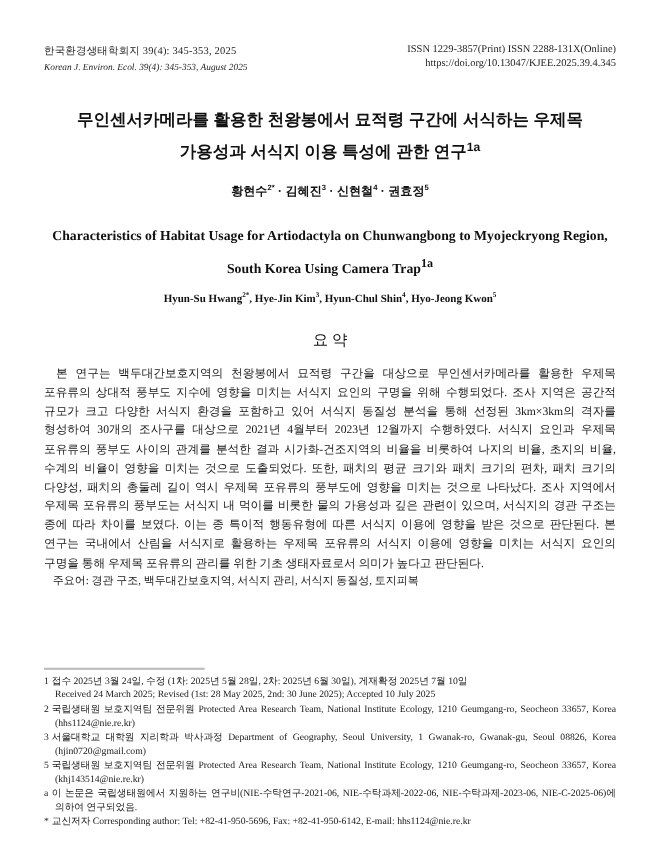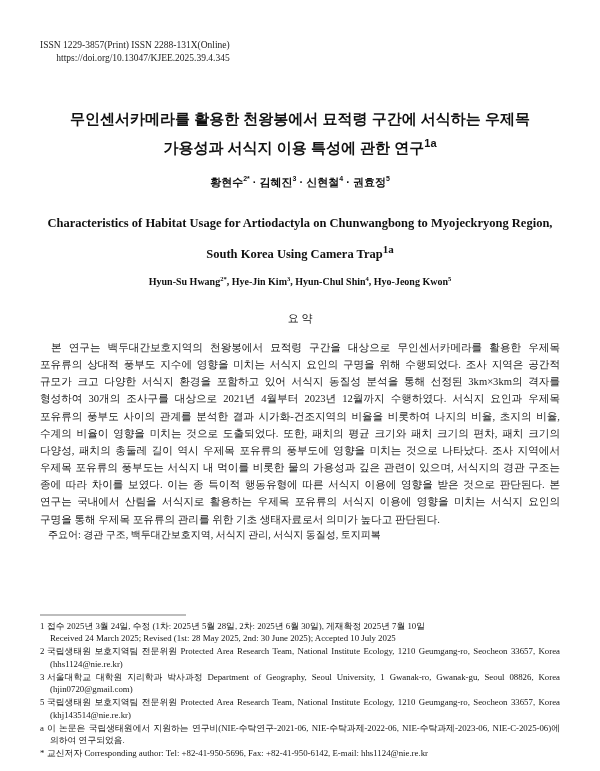--- a/index.html
+++ b/index.html
@@ -16,21 +16,21 @@
   
   .hdr { display: flex; justify-content: space-between; align-items: flex-start; }
   .hdr-left .jline1 { font-size: 9.5px; letter-spacing: 0.2px; }
   .hdr-left .jline2 { font-size: 8.5px; font-style: italic; margin-top: 3px; }
   .hdr-right { text-align: right; }
   .hdr-right .issn { font-size: 9.5px; }
   .hdr-right .doi  { font-size: 9.5px; margin-top: 3px; }
 
   
   .title-kr {
-    margin-top: 42px;
+    margin-top: 30px;
     text-align: center;
     font-family: "Liberation Sans", "DejaVu Sans", sans-serif;
     font-weight: bold;
     font-size: 15px;
     line-height: 1.85;
     color: #111;
   }
   .title-kr sup, .title-en sup { font-size: 11px; font-weight: bold; }
 
   
@@ -62,21 +62,21 @@
     font-weight: bold;
     font-size: 10px;
     color: #111;
   }
   .authors-en sup { font-size: 6.5px; }
 
   
   .abstract-heading {
     margin-top: 24px;
     text-align: center;
-    font-size: 11px;
+    font-size: 14px;
     color: #111;
   }
   .abstract-body {
     margin-top: 13px;
     font-size: 10.6px;
     line-height: 1.62;
     text-align: justify;
     text-indent: 11px;
     word-break: keep-all;
     color: #161616;
@@ -106,20 +106,24 @@
   }
   .footnote .fn-marker { display: inline-block; width: 7px; text-indent: 0; }
   .footnote .fn-line2 { text-indent: 0; }
 </style>
 </head>
 <body>
 
 <div class="page">
 
   <div class="hdr">
+    <div class="hdr-left">
+      <div class="jline1">한국환경생태학회지 39(4): 345-353, 2025</div>
+      <div class="jline2">Korean J. Environ. Ecol. 39(4): 345-353, August 2025</div>
+    </div>
     <div class="hdr-right">
       <div class="issn">ISSN 1229-3857(Print) ISSN 2288-131X(Online)</div>
       <div class="doi">https://doi.org/10.13047/KJEE.2025.39.4.345</div>
     </div>
   </div>
 
   <div class="title-kr">
     <span>무인센서카메라를 활용한 천왕봉에서 묘적령 구간에 서식하는 우제목</span><br>
     <span>가용성과 서식지 이용 특성에 관한 연구</span><sup>1a</sup>
   </div>

